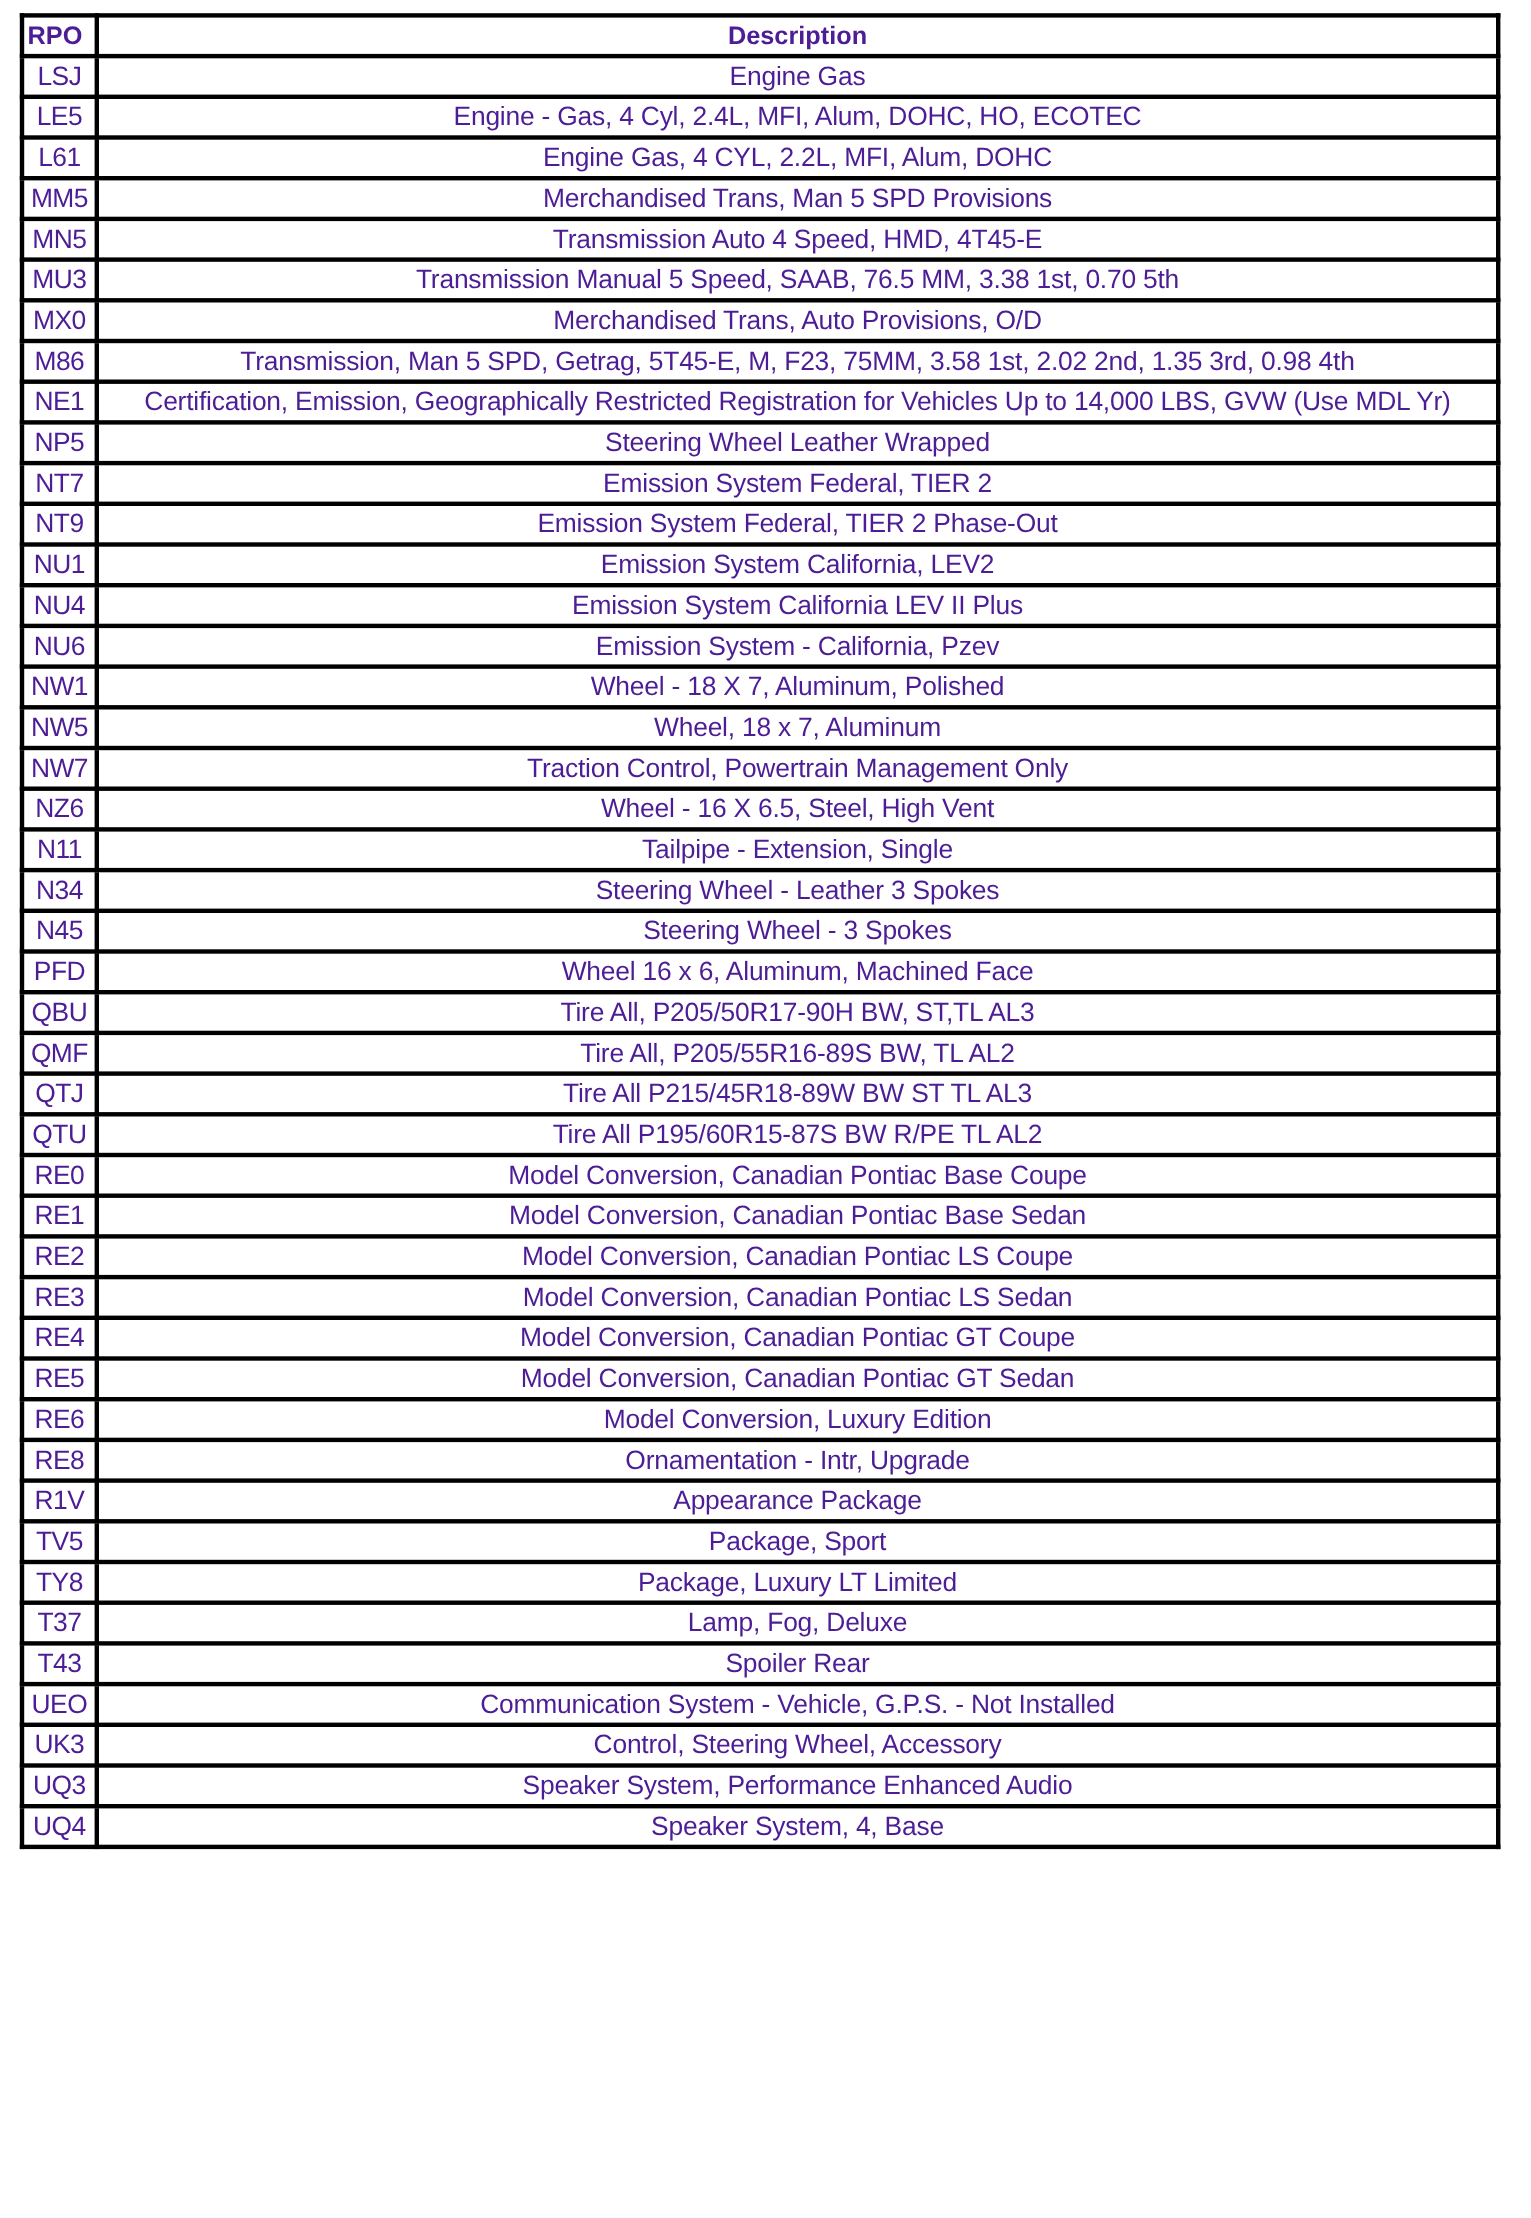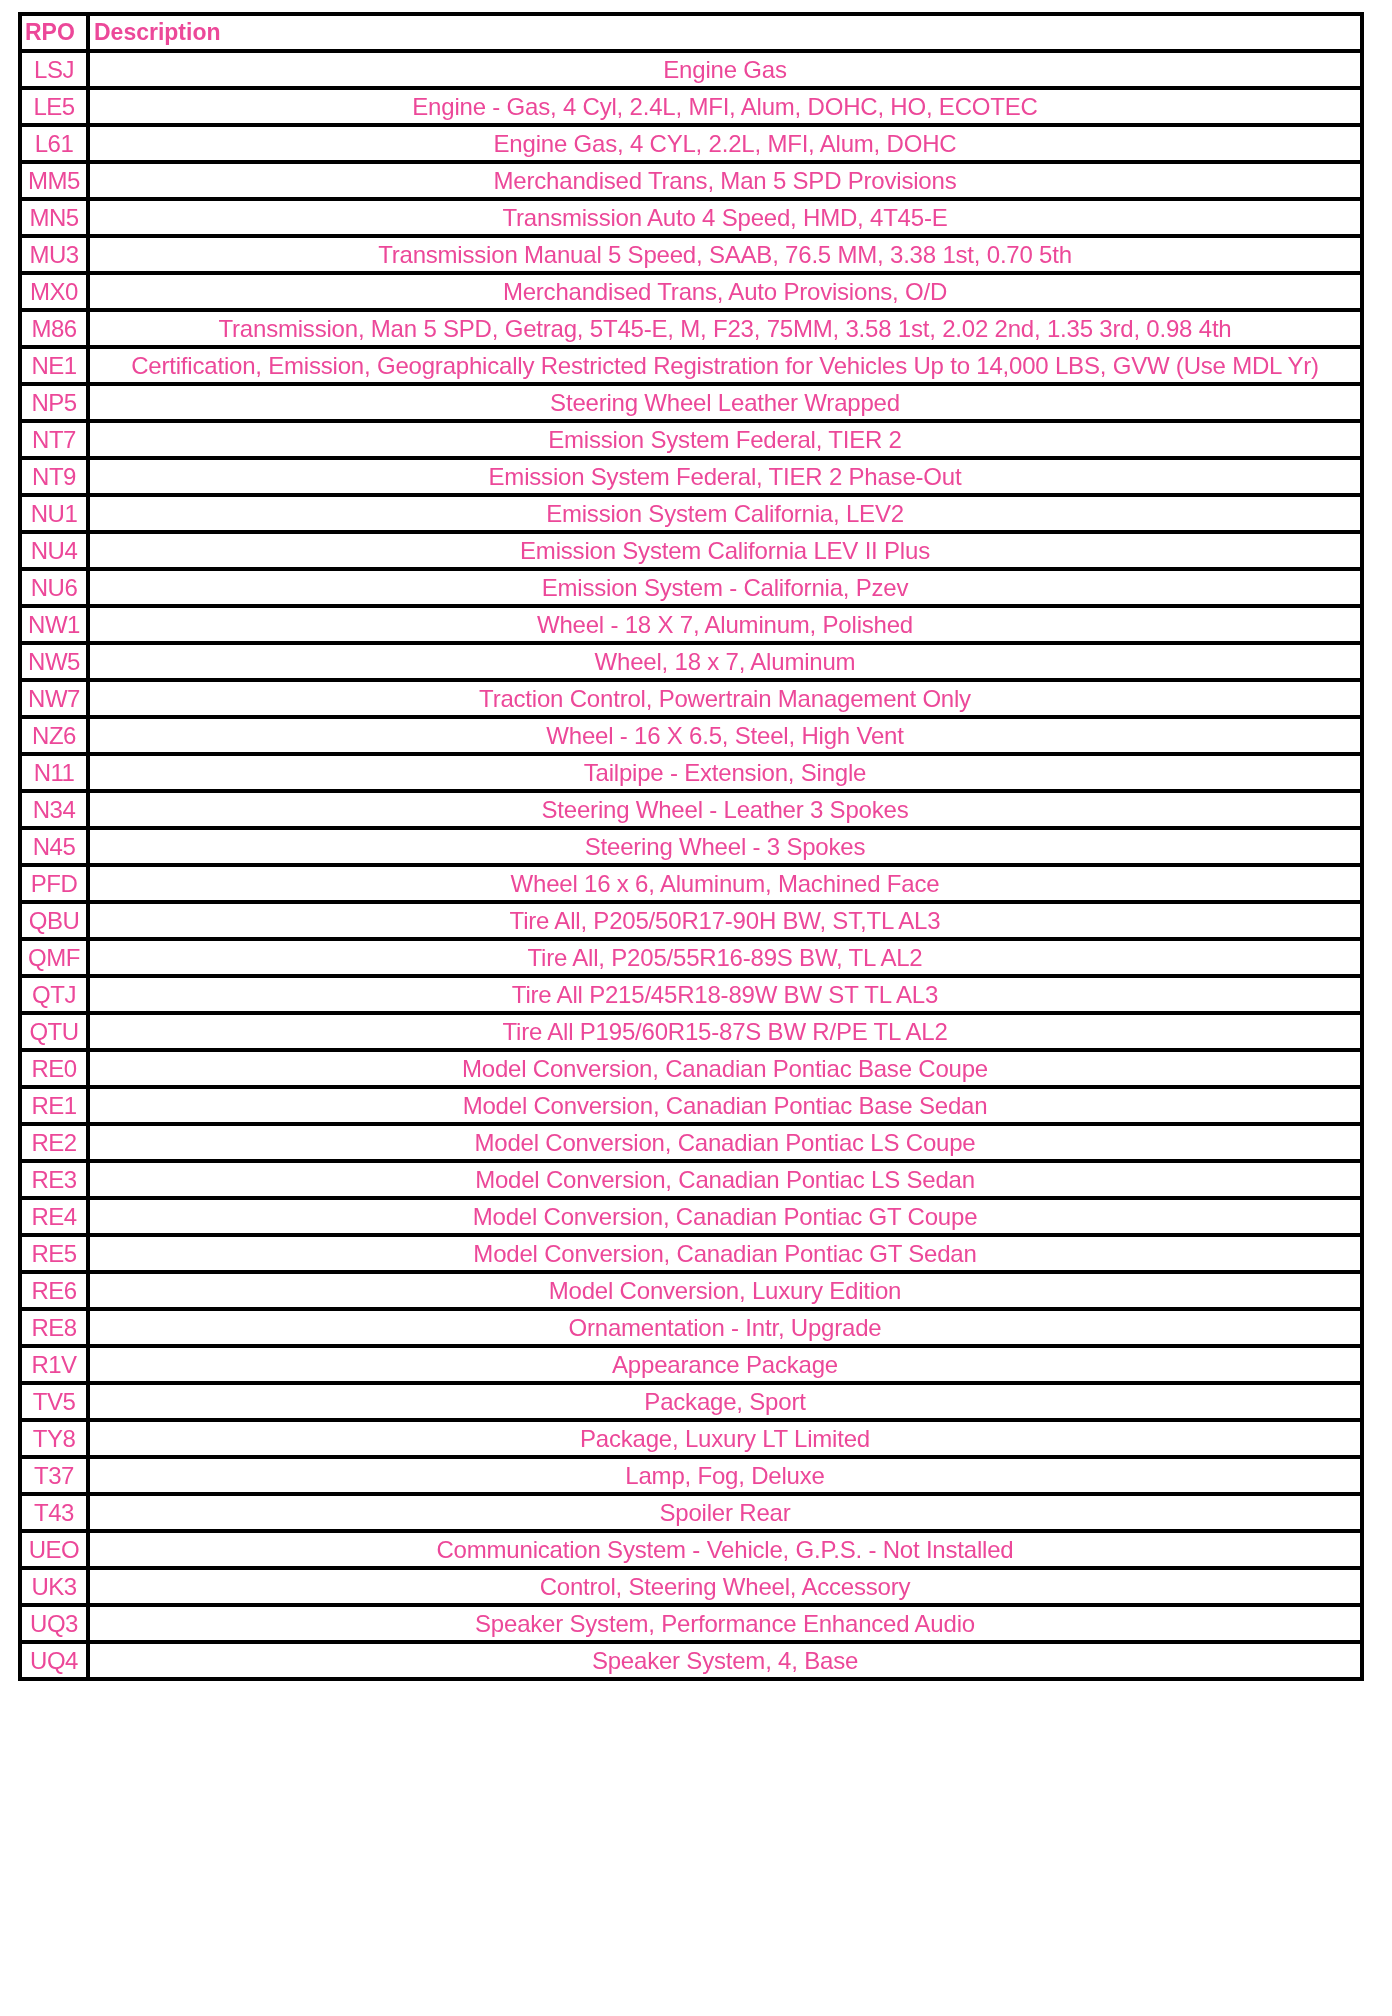--- a/index.html
+++ b/index.html
@@ -1,28 +1,28 @@
 <!DOCTYPE html>
 <html><head>
 <meta charset="utf-8">
 <style>
   html, body { margin:0; padding:0; background:#ffffff; }
   body { width:1392px; height:2016px; position:relative; overflow:hidden; }
   .tbl {
     position:absolute; left:18px; top:12px; width:1346px;
     border-collapse:collapse; table-layout:fixed;
-    font-family:"Liberation Sans", sans-serif; color:#ec4899;
+    font-family:"Liberation Sans", sans-serif; color:#4c1d95;
   }
   .tbl td, .tbl th {
     border:4px solid #000; height:33px; padding:0 4px;
     font-size:24px; line-height:33px; white-space:nowrap; overflow:hidden;
   }
   .tbl th { font-weight:bold; font-size:23px; }
   .tbl th.rpo { text-align:left; padding-left:3px; }
-  .tbl th.desc { text-align:left; }
+  .tbl th.desc { text-align:center; }
   .tbl td.rpo { text-align:center; padding:0 2px; letter-spacing:-0.5px; }
   .tbl td.desc { text-align:center; padding-left:4px; letter-spacing:-0.2px; }
   col.c1 { width:68px; }
 </style>
 </head>
 <body>
 
 <table class="tbl">
   <colgroup>
       <col class="c1">

